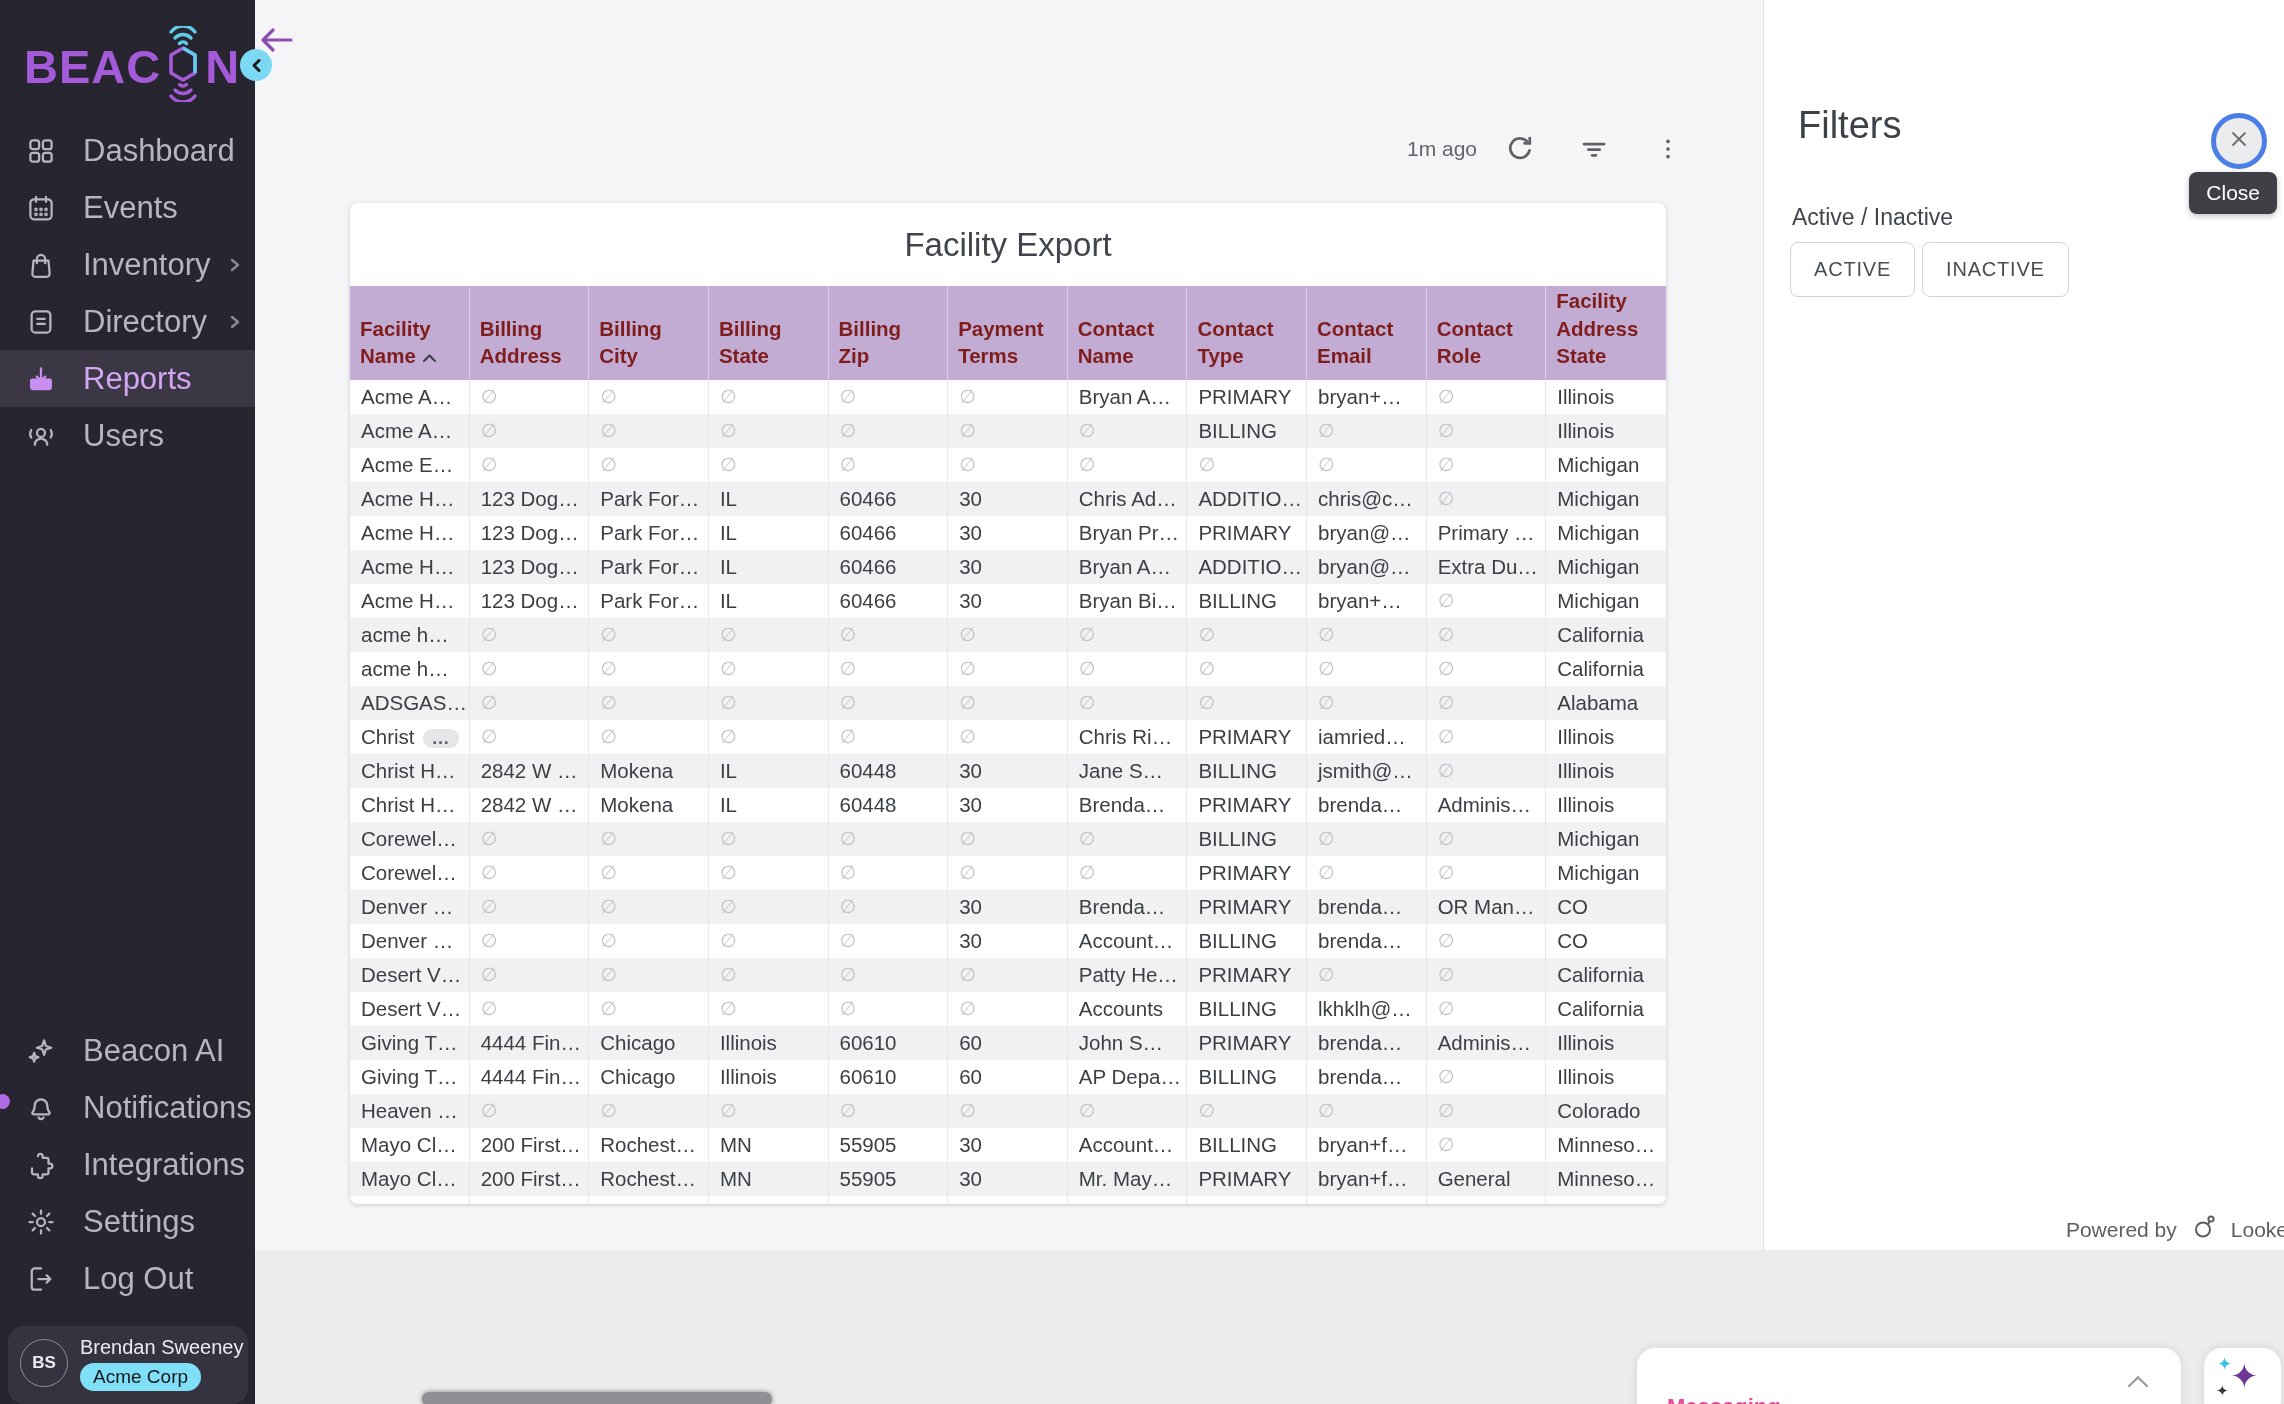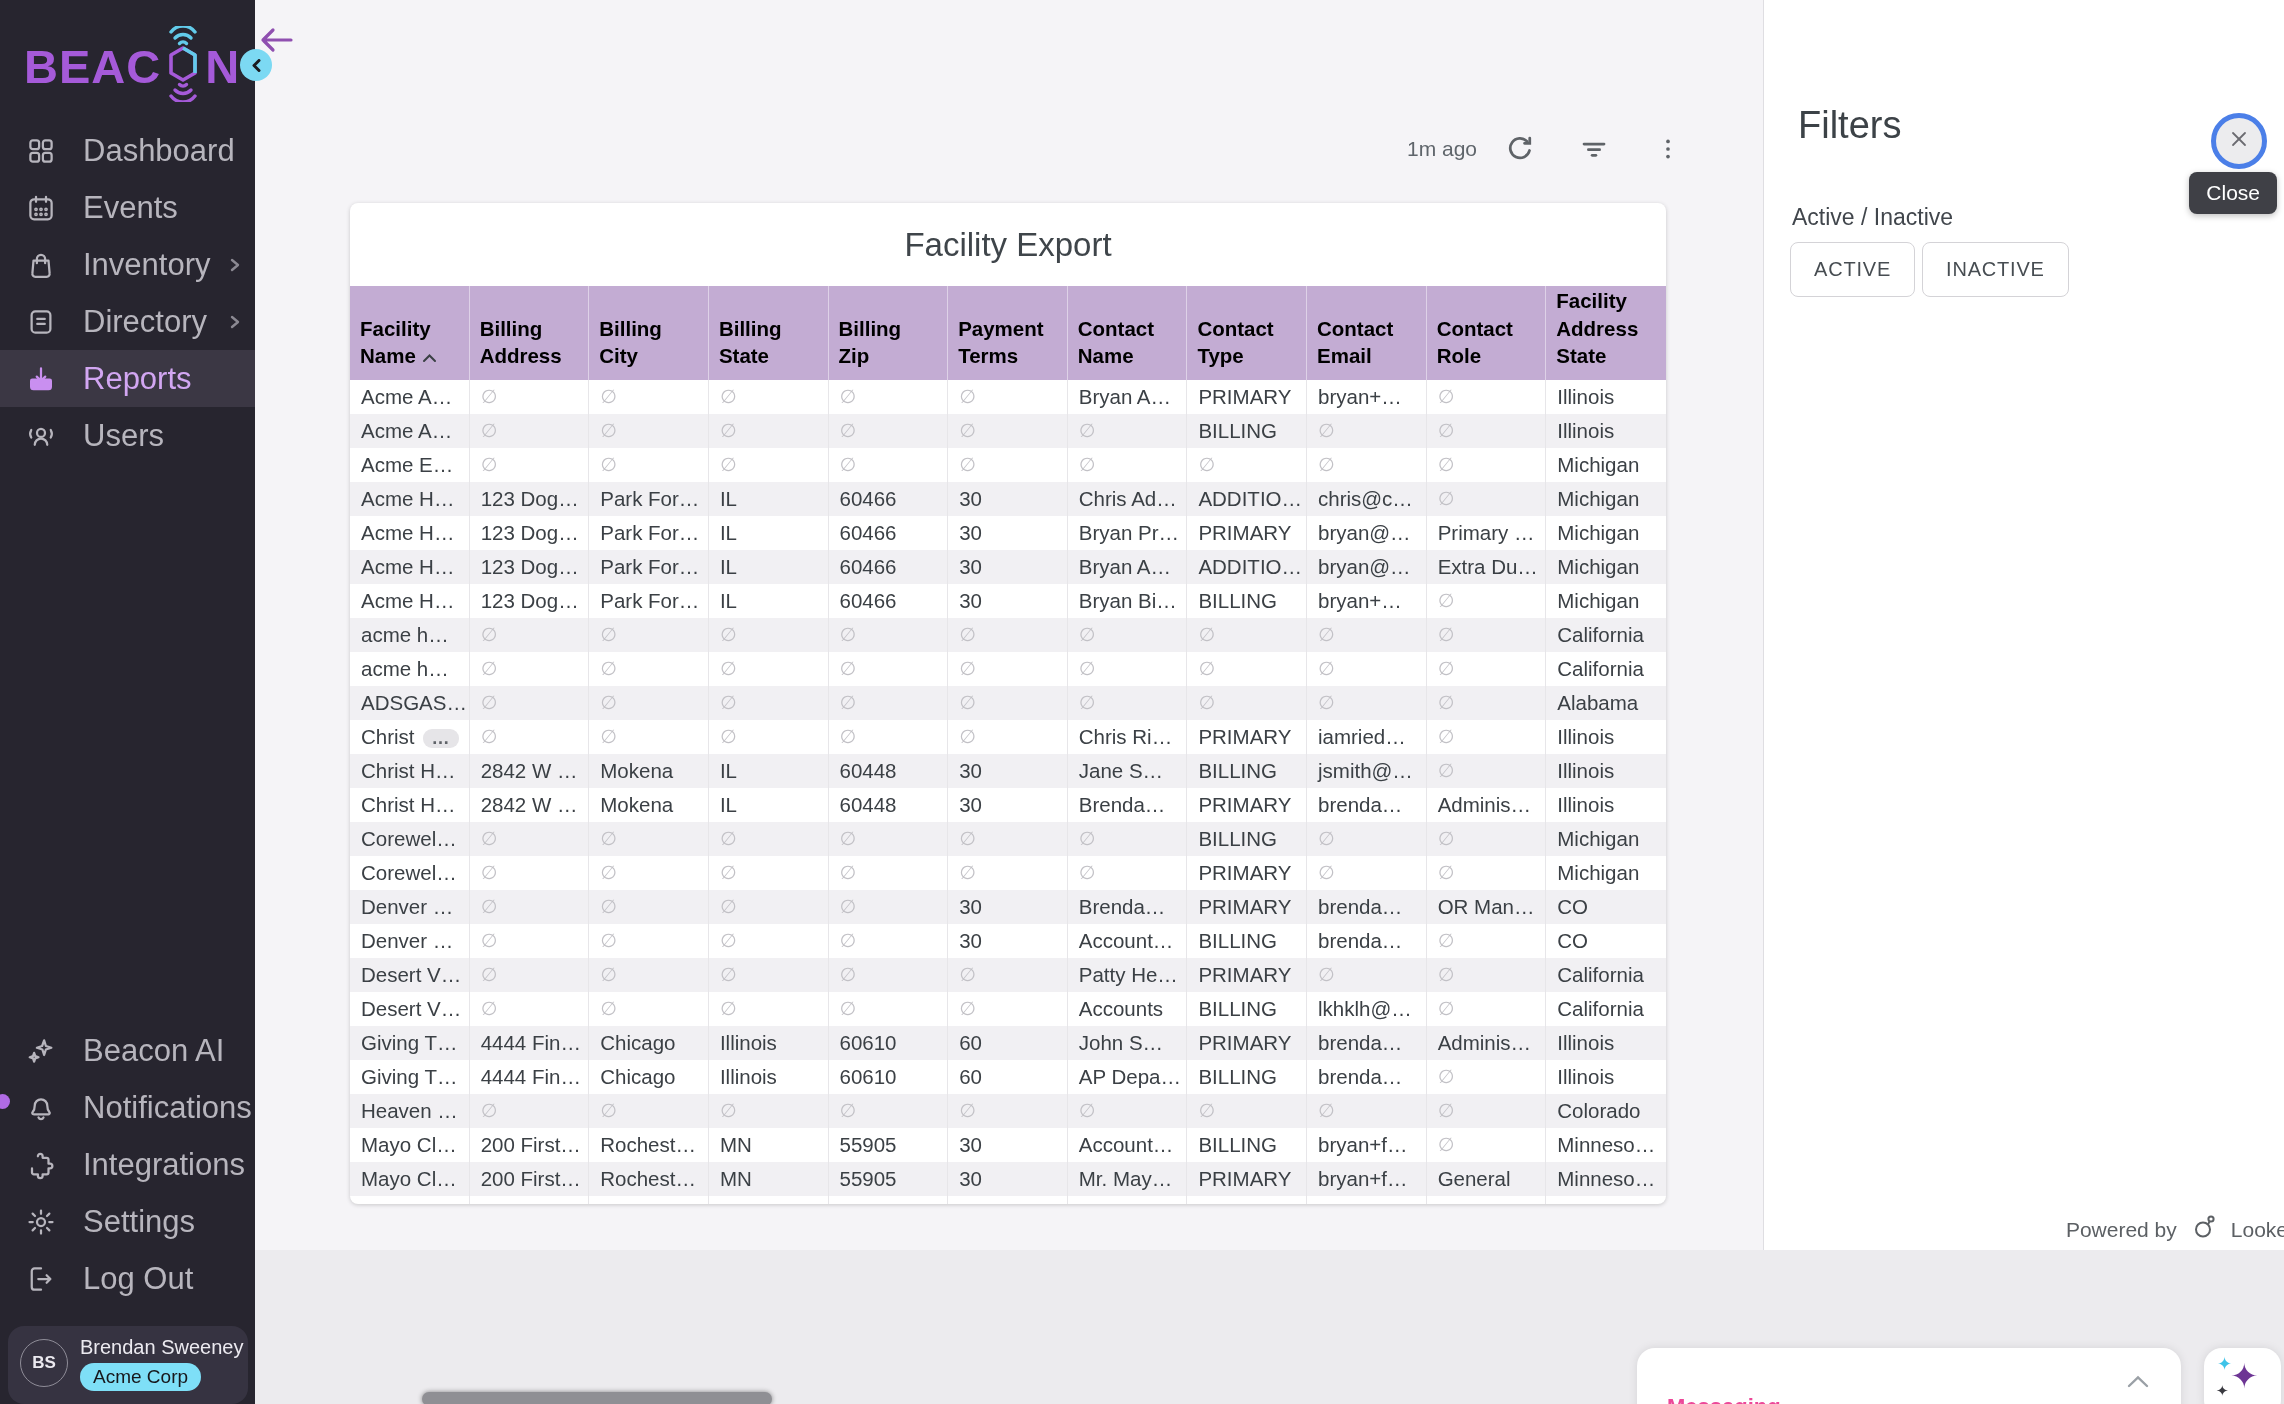--- a/index.html
+++ b/index.html
@@ -41,21 +41,21 @@
   .time-ago{font-size:21px;color:#5f656b;margin-right:26px;margin-left:17px;}
   .tb-icon{width:34px;height:34px;margin-right:40px;display:flex;align-items:center;justify-content:center;cursor:pointer;}
   .tb-icon svg{stroke:#5f6368;fill:none;stroke-width:2.2;stroke-linecap:round;}
   .tb-icon:last-child{margin-right:0;}
   
   .card{position:absolute;left:350px;top:203px;width:1316px;height:1001px;background:#fff;border-radius:8px;
     box-shadow:0 1px 4px rgba(0,0,0,0.18);overflow:hidden;z-index:4;}
   .card-title{height:83px;display:flex;align-items:center;justify-content:center;font-size:33px;color:#3f454a;font-weight:500;}
   .thead{display:flex;height:94px;background:#c3acd3;}
   .th{width:9.0909%;box-sizing:border-box;display:flex;align-items:flex-end;padding:8px 10px 10px;font-size:20.5px;
-    font-weight:600;color:#000000;line-height:1.35;border-right:1px solid rgba(255,255,255,0.45);cursor:pointer;}
+    font-weight:600;color:#7f1d1d;line-height:1.35;border-right:1px solid rgba(255,255,255,0.45);cursor:pointer;}
   .th:last-child{border-right:none;}
   .th .caret{display:inline-block;margin-left:6px;}
   .tbody{height:824px;overflow:hidden;}
   .tr{display:flex;height:34px;}
   .tr:nth-child(even){background:#f1f0f3;}
   .td{width:9.0909%;box-sizing:border-box;padding:0 11px;font-size:20.5px;color:#3b4045;line-height:34px;
     white-space:nowrap;overflow:hidden;border-right:1px solid #e7e6e9;}
   .td:last-child{border-right:none;}
   .td.null{color:#c2c1c6;font-size:19px;}
   .pill{display:inline-block;margin-left:8px;background:#e6e5e8;color:#5f6368;border-radius:9px;

